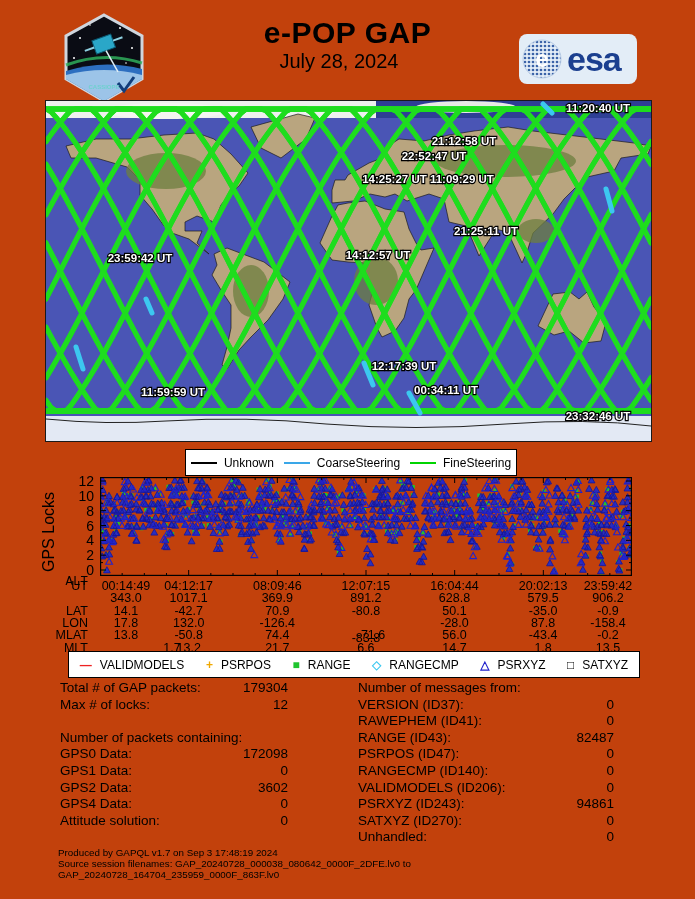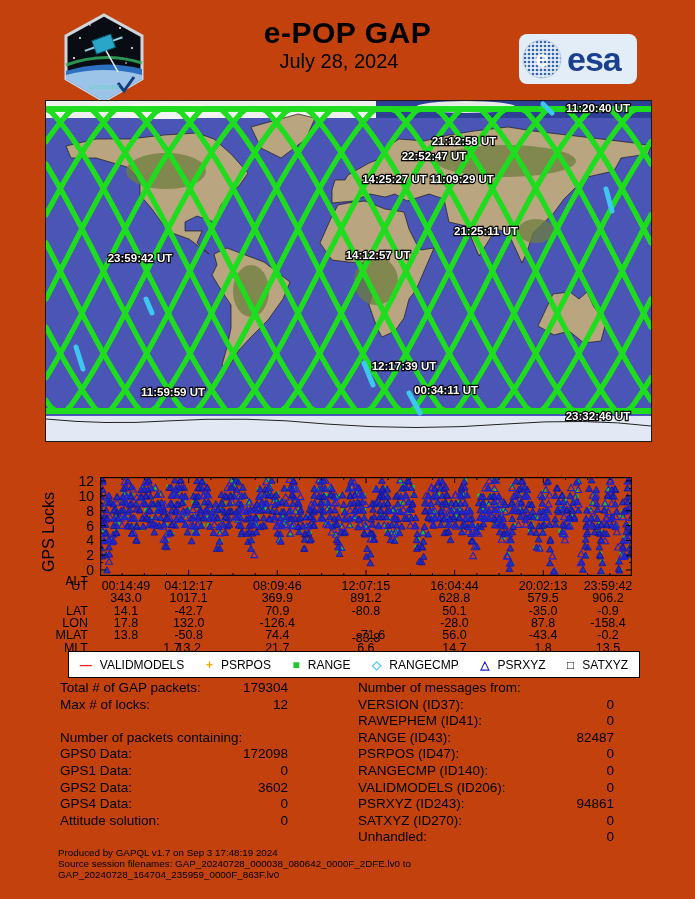--- a/index.html
+++ b/index.html
@@ -162,20 +162,34 @@
           <text x="332" y="158" text-anchor="middle" font-size="11.5" font-weight="bold" fill="#ffffff" stroke="#000000" stroke-width="2.4" paint-order="stroke" font-family="Liberation Sans, sans-serif">14:12:57 UT</text>
           <text x="94" y="161" text-anchor="middle" font-size="11.5" font-weight="bold" fill="#ffffff" stroke="#000000" stroke-width="2.4" paint-order="stroke" font-family="Liberation Sans, sans-serif">23:59:42 UT</text>
           <text x="358" y="269" text-anchor="middle" font-size="11.5" font-weight="bold" fill="#ffffff" stroke="#000000" stroke-width="2.4" paint-order="stroke" font-family="Liberation Sans, sans-serif">12:17:39 UT</text>
           <text x="400" y="293" text-anchor="middle" font-size="11.5" font-weight="bold" fill="#ffffff" stroke="#000000" stroke-width="2.4" paint-order="stroke" font-family="Liberation Sans, sans-serif">00:34:11 UT</text>
           <text x="127" y="295" text-anchor="middle" font-size="11.5" font-weight="bold" fill="#ffffff" stroke="#000000" stroke-width="2.4" paint-order="stroke" font-family="Liberation Sans, sans-serif">11:59:59 UT</text>
           <text x="552" y="319" text-anchor="middle" font-size="11.5" font-weight="bold" fill="#ffffff" stroke="#000000" stroke-width="2.4" paint-order="stroke" font-family="Liberation Sans, sans-serif">23:32:46 UT</text>
         </g>
     </svg>
   </div>
 
+  <div class="abs legend-steer" id="legend-steer">
+      <div class="item">
+        <span class="sw" style="border-top-color: rgb(0, 0, 0);"></span>
+        <span>Unknown</span>
+      </div>
+      <div class="item">
+        <span class="sw" style="border-top-color: rgb(58, 167, 232);"></span>
+        <span>CoarseSteering</span>
+      </div>
+      <div class="item">
+        <span class="sw" style="border-top-color: rgb(0, 212, 0);"></span>
+        <span>FineSteering</span>
+      </div>
+    </div>
 
   <div class="abs gps-ylab">GPS Locks</div>
   <div id="gps-yticks">
       <span class="ytick" style="left: 66px; top: 562px;">0</span>
       <span class="ytick" style="left: 66px; top: 547.167px;">2</span>
       <span class="ytick" style="left: 66px; top: 532.333px;">4</span>
       <span class="ytick" style="left: 66px; top: 517.5px;">6</span>
       <span class="ytick" style="left: 66px; top: 502.667px;">8</span>
       <span class="ytick" style="left: 66px; top: 487.833px;">10</span>
       <span class="ytick" style="left: 66px; top: 473px;">12</span>

